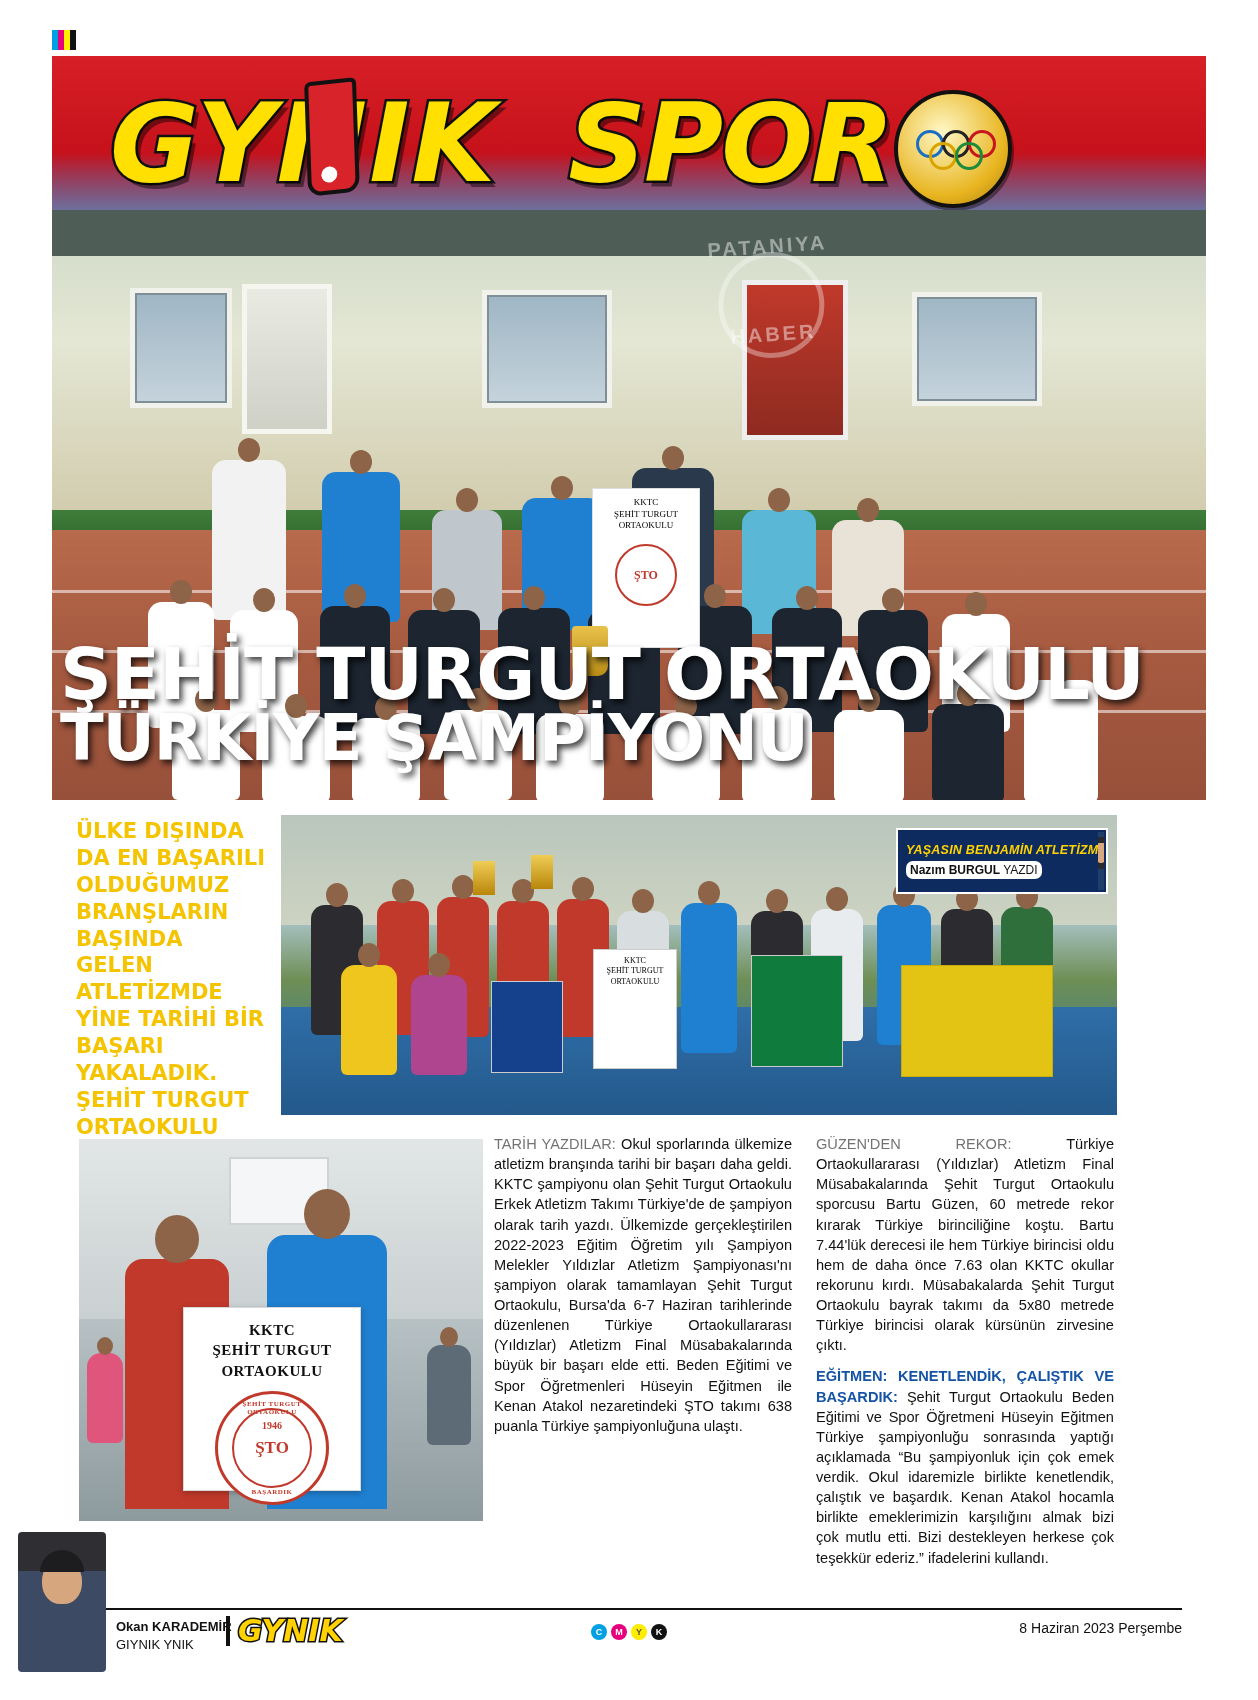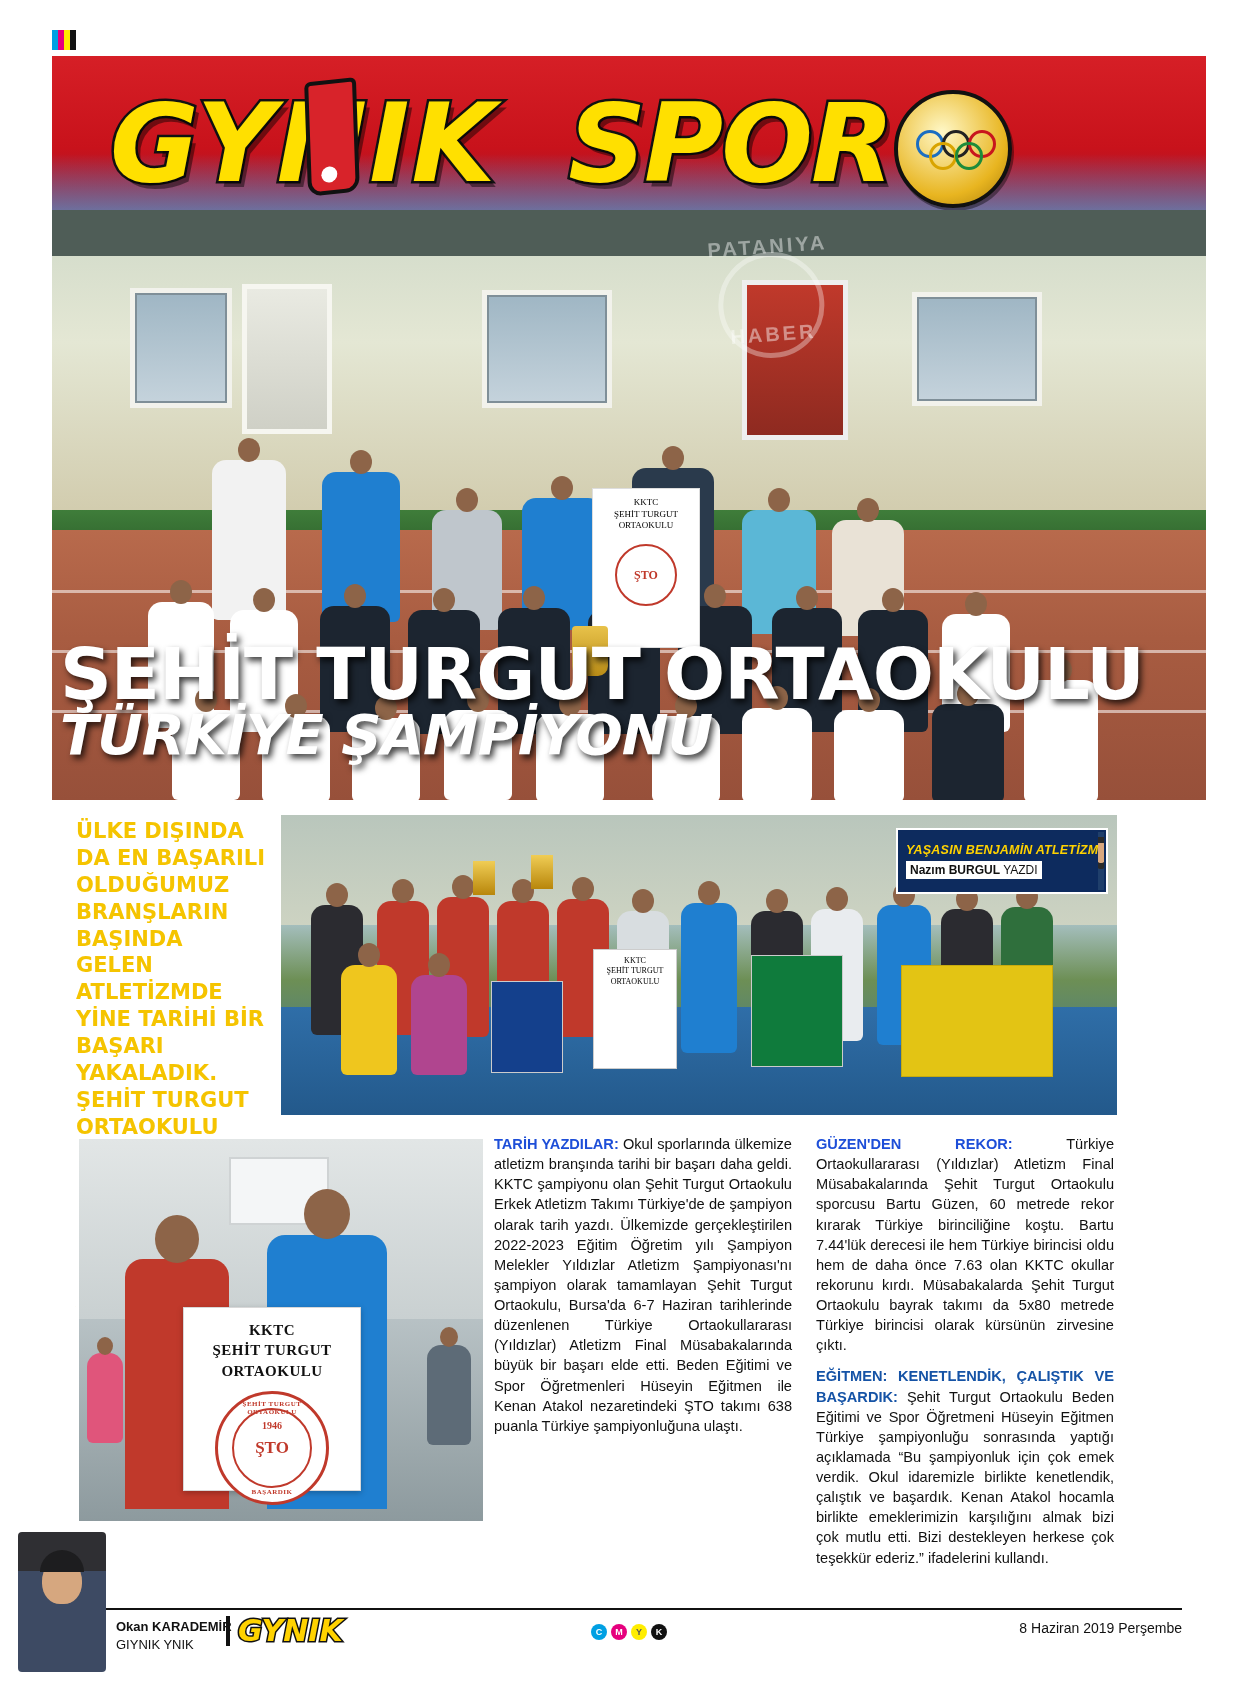--- a/index.html
+++ b/index.html
@@ -203,21 +203,21 @@
     top: 640px;
     width: 1150px;
     color: #ffffff;
     font-family: "DejaVu Sans", sans-serif;
     font-weight: 700;
     letter-spacing: -1px;
     text-shadow: 3px 4px 6px rgba(0,0,0,0.75);
     line-height: 0.95;
   }
   .headline .l1 { font-size: 72px; white-space: nowrap;}
-  .headline .l2 { font-size: 56px; white-space: nowrap; font-style: italic;}
+  .headline .l2 { font-size: 64px; white-space: nowrap;}
 
   
   .lede {
     position: absolute;
     left: 76px;
     top: 818px;
     width: 190px;
     color: #f5c400;
     font-family: "DejaVu Sans", sans-serif;
     font-weight: 700;
@@ -278,20 +278,21 @@
   }
   .columnist .t2 {
     margin-top:4px;
     background:#ffffff;
     color:#111;
     font-size:12px;
     font-weight:700;
     padding:2px 4px;
     display:inline-block;
     white-space:nowrap;
+    border-radius:7px;
   }
   .columnist .t2 .light { font-weight:400; }
   .columnist .face {
     width:58px; height:58px; margin-right:2px;
     background: radial-gradient(circle at 50% 36%, #d9a87f 0 26%, #2a2a2a 27% 42%, #1f3f6b 43%);
   }
 
   
   .photo3 {
     position:absolute;
@@ -368,21 +369,21 @@
   }
   .col {
     width: 298px;
     font-family: "Liberation Sans", sans-serif;
     font-size: 14.6px;
     line-height: 1.38;
     color: #111;
     text-align: justify;
   }
   .col p { margin: 0 0 11px 0; }
-  .kicker-red { color:#1d4ed8; font-weight:700; }
+  .kicker-red { color:#737373; font-weight:400; }
   .kicker-blue { color:#1553a6; font-weight:700; }
 
   
   .footer {
     position:absolute;
     left:0; right:0; bottom:0; height:110px;
   }
   .footer .rule {
     position:absolute; left:76px; right:76px; top:18px; height:2px; background:#111;
   }
@@ -714,16 +715,16 @@
     </div>
     <div class="logo-sm">
       <span class="bar"></span><span>G</span><span>YNIK</span>
     </div>
     <div class="cmyk">
       <span style="background:#00a0e3">C</span>
       <span style="background:#e6007e">M</span>
       <span style="background:#ffed00; color:#555;">Y</span>
       <span style="background:#111">K</span>
     </div>
-    <div class="date">8 Haziran 2019 Perşembe</div>
+    <div class="date">8 Haziran 2023 Perşembe</div>
   </div>
 
 </div>
 
 </body></html>

